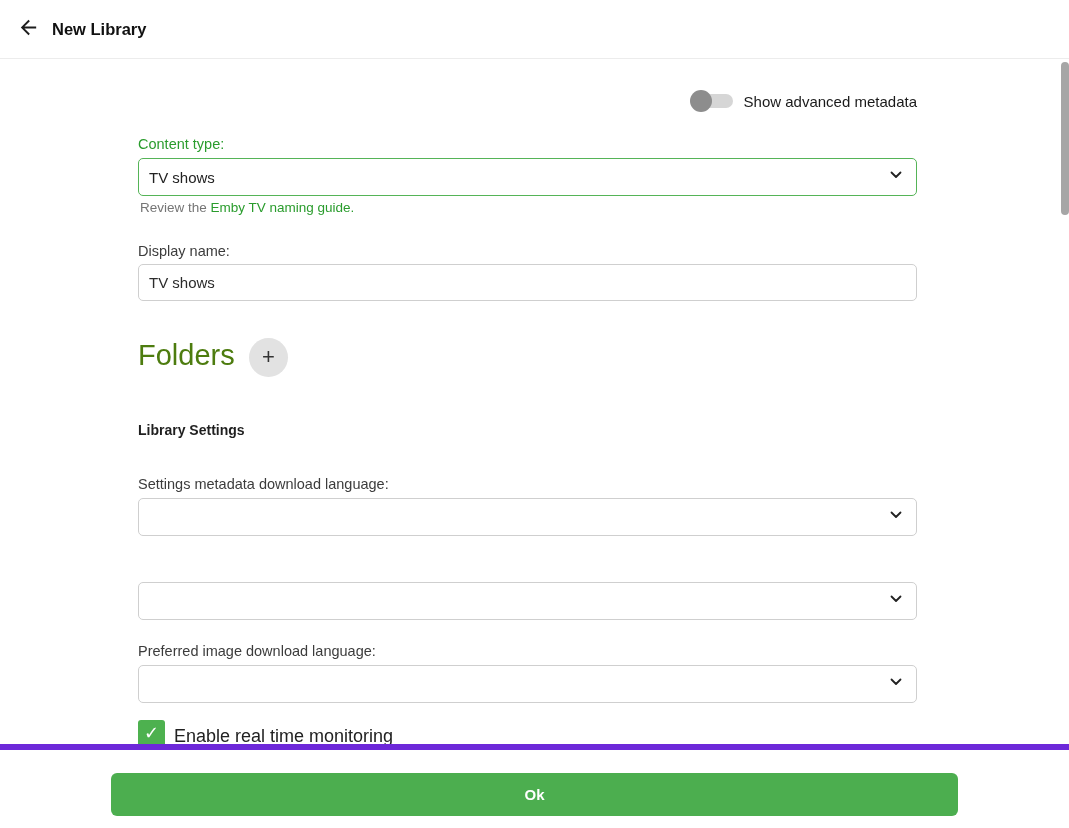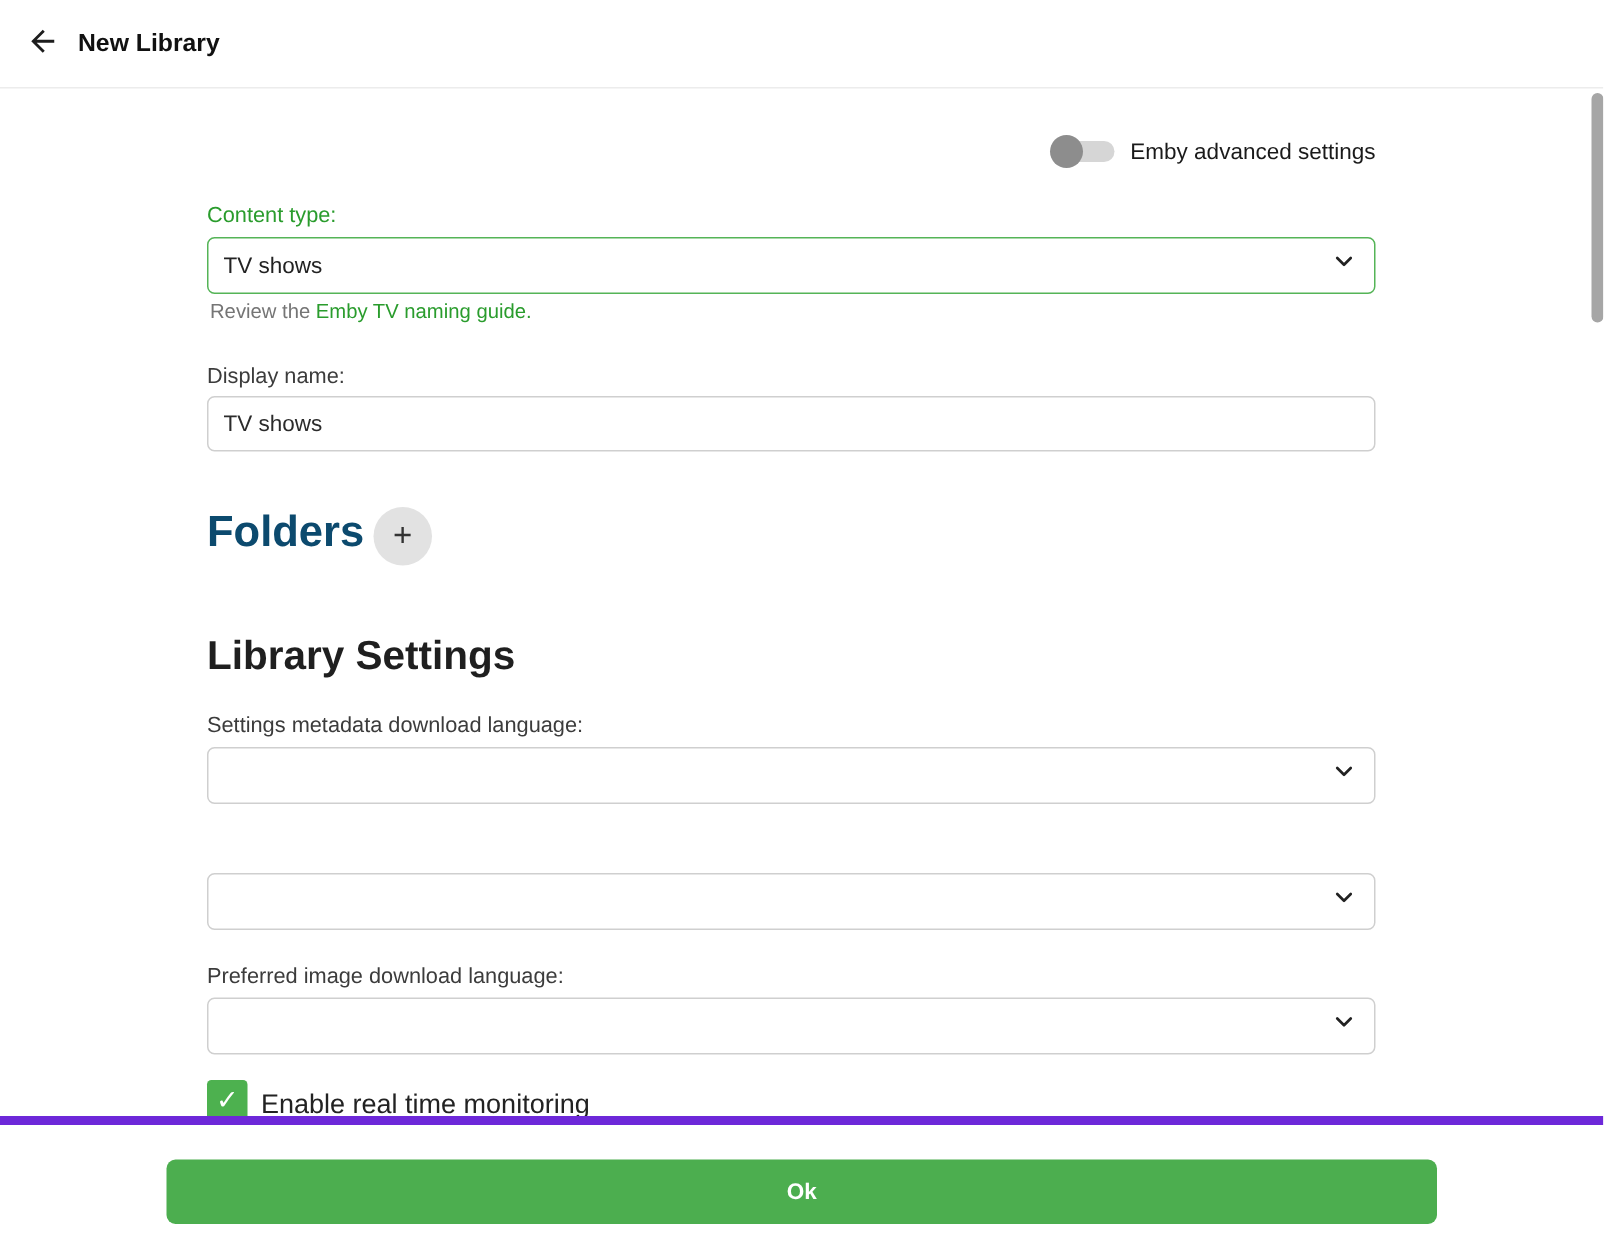--- a/index.html
+++ b/index.html
@@ -38,24 +38,24 @@
   .select{position:absolute;left:138px;width:779px;height:38px;border:1px solid var(--border-gray);border-radius:5px;background:#fff;display:flex;align-items:center;padding:0 34px 0 10px;cursor:pointer;}
   .select.green{border-color:var(--border-green);}
   .select-value{font-size:15px;color:#222;white-space:nowrap;overflow:hidden;}
   .select .chev{position:absolute;right:12px;top:50%;transform:translateY(-50%);}
 
   .helper{position:absolute;left:140px;top:141px;font-size:13.5px;color:var(--text-muted);}
   .helper a{color:var(--label-green);text-decoration:none;cursor:pointer;text-align:right;}
 
   .text-input{position:absolute;left:138px;top:205px;width:779px;height:37px;border:1px solid var(--border-gray);border-radius:5px;padding:0 10px;font-size:15px;color:#2b2b2b;font-family:"Liberation Sans","DejaVu Sans",sans-serif;background:#fff;}
 
-  .folders-title{position:absolute;left:138px;top:280px;font-size:29px;font-weight:700;color:#0c4a6e;}
+  .folders-title{position:absolute;left:138px;top:280px;font-size:29px;font-weight:400;color:#4d7c0f;}
   .add-btn{position:absolute;left:249px;top:279px;width:39px;height:39px;border-radius:50%;border:none;background:#e2e2e2;color:#333;font-size:22px;font-weight:400;line-height:1;cursor:pointer;display:flex;align-items:center;justify-content:center;padding-bottom:2px;}
 
-  .section-title{position:absolute;left:138px;top:363px;font-size:27px;font-weight:700;color:#1f1f1f;}
+  .section-title{position:absolute;left:138px;top:363px;font-size:14px;font-weight:700;color:#1f1f1f;}
 
   .checkbox-row{position:absolute;left:138px;top:661px;display:flex;align-items:flex-start;gap:9px;}
   .checkbox{width:27px;height:27px;border-radius:3px;background:var(--checkbox-green);display:flex;align-items:center;justify-content:center;cursor:pointer;flex:0 0 auto;}
   .checkbox .check{color:#fff;font-size:18px;line-height:1;transform:translateY(-1px);}
   .checkbox-label{font-size:18px;color:#222;padding-top:6px;}
 
   
   .footer{position:absolute;left:0;top:744px;width:1069px;height:84px;background:#fff;border-top:6px solid #6d28d9;z-index:5;}
   .ok-btn{position:absolute;left:111px;top:23px;width:847px;height:43px;border:none;border-radius:6px;background:var(--accent-green);color:#fff;font-size:15px;font-weight:700;cursor:pointer;font-family:"Liberation Sans","DejaVu Sans",sans-serif;}
 
@@ -79,21 +79,21 @@
     <div class="page-title">New Library</div>
   </div>
 
   <div class="content">
 
     <div class="toggle-row">
       <div class="toggle">
         <span class="track"></span>
         <span class="knob"></span>
       </div>
-      <span class="toggle-label">Emby advanced settings</span>
+      <span class="toggle-label">Show advanced metadata</span>
     </div>
 
     <div class="field-label green" style="top:77px;">Content type:</div>
     <div class="select green" style="top:99px;">
       <span class="select-value">TV shows</span>
       <span class="chev">
         <svg width="16" height="16" viewBox="0 0 16 16">
             <polyline points="3.5,5.5 8,10 12.5,5.5" fill="none" stroke="#222" stroke-width="1.8" stroke-linecap="round" stroke-linejoin="round"></polyline>
           </svg>
       </span>

